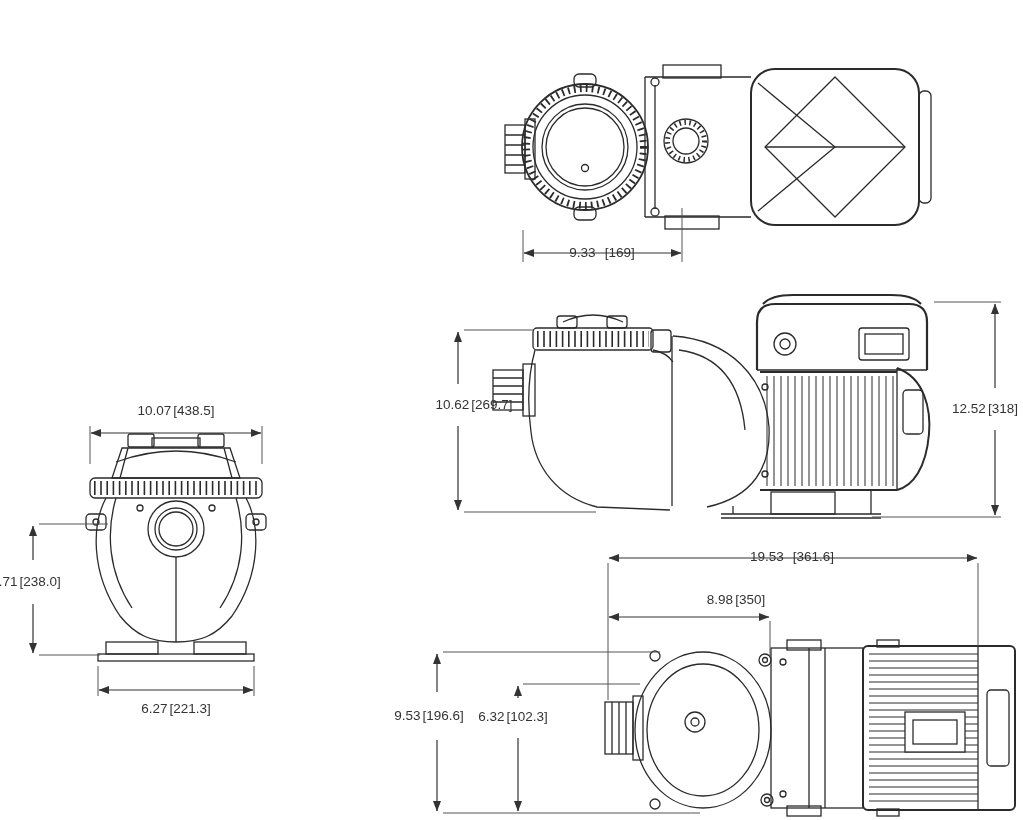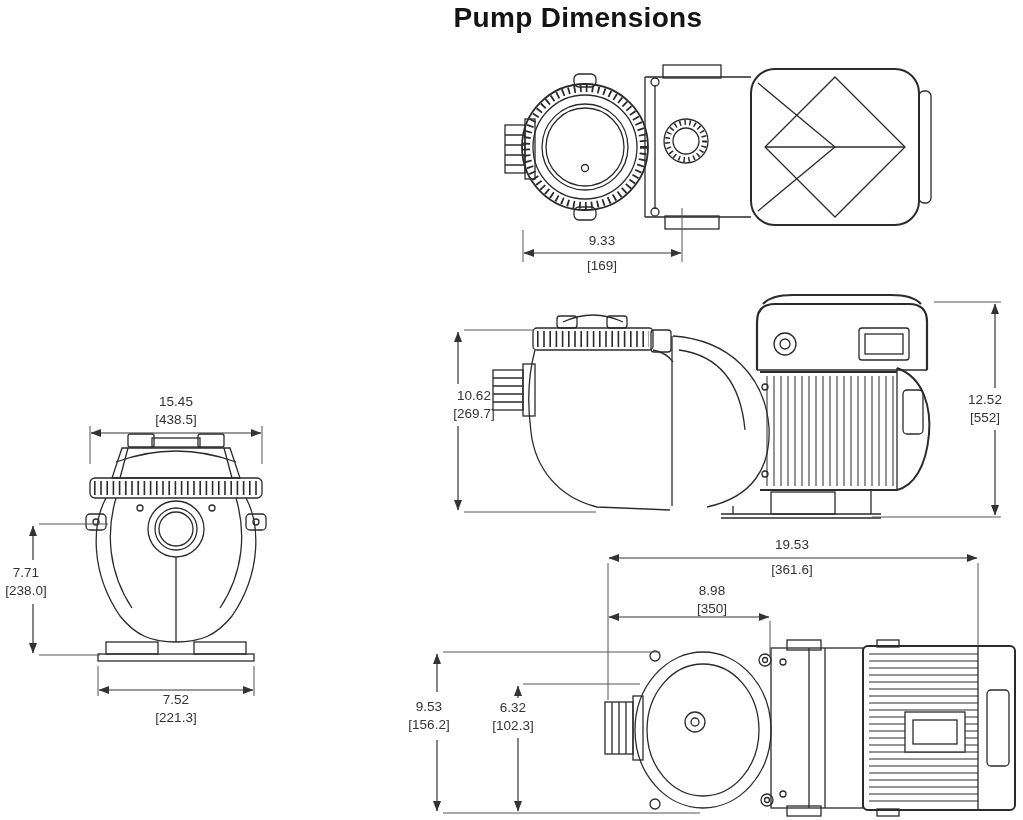--- a/index.html
+++ b/index.html
@@ -9,32 +9,31 @@
     overflow:hidden; font-family:"Liberation Sans", sans-serif;
   }
   .title {
     position:absolute; left:298px; top:2px; width:560px; text-align:center;
     font-size:28px; font-weight:bold; color:#141414; letter-spacing:.3px;
   }
   svg.view, svg.overlay { position:absolute; display:block; }
   svg.overlay { left:0; top:0; pointer-events:none; }
   .dim {
     position:absolute; transform:translate(-50%,-50%);
-    display:flex; flex-direction:column; align-items:center; gap:2px;
+    display:flex; flex-direction:row; align-items:center; gap:2px;
     font-size:13.5px; line-height:1.15; color:#333; white-space:nowrap;
     text-align:center;
   }
   .dim.split { gap:9px; }
 </style>
 </head>
 <body>
 
 <div class="canvas">
 
-  <h1 class="title">Pump Dimensions</h1>
 
   <svg class="view" style="left:495px;top:55px" width="440" height="185" viewBox="0 0 440 185">
     <g fill="none" stroke="#2b2b2b" stroke-width="1.3">
       <g>
         <rect x="10" y="70" width="20" height="48"></rect>
         <path d="M10 80H30 M10 90H30 M10 100H30 M10 110H30"></path>
         <rect x="30" y="64" width="10" height="60"></rect>
       </g>
       <g>
         <circle cx="90" cy="92" r="63" stroke-width="1.8"></circle>
@@ -241,51 +240,51 @@
     <span>[169]</span>
   </div>
 
   <div class="dim" style="left:474px;top:405px">
     <span>10.62</span>
     <span>[269.7]</span>
   </div>
 
   <div class="dim" style="left:985px;top:409px">
     <span>12.52</span>
-    <span>[552]</span>
+    <span>[318]</span>
   </div>
 
   <div class="dim" style="left:176px;top:411px">
-    <span>15.45</span>
+    <span>10.07</span>
     <span>[438.5]</span>
   </div>
 
   <div class="dim" style="left:26px;top:582px">
     <span>7.71</span>
     <span>[238.0]</span>
   </div>
 
   <div class="dim" style="left:176px;top:709px">
-    <span>7.52</span>
+    <span>6.27</span>
     <span>[221.3]</span>
   </div>
 
   <div class="dim split" style="left:792px;top:557px">
     <span>19.53</span>
     <span>[361.6]</span>
   </div>
 
-  <div class="dim" style="left:712px;top:600px">
+  <div class="dim" style="left:736px;top:600px">
     <span>8.98</span>
     <span>[350]</span>
   </div>
 
   <div class="dim" style="left:429px;top:716px">
     <span>9.53</span>
-    <span>[156.2]</span>
+    <span>[196.6]</span>
   </div>
 
   <div class="dim" style="left:513px;top:717px">
     <span>6.32</span>
     <span>[102.3]</span>
   </div>
 
 </div>
 
 </body></html>

